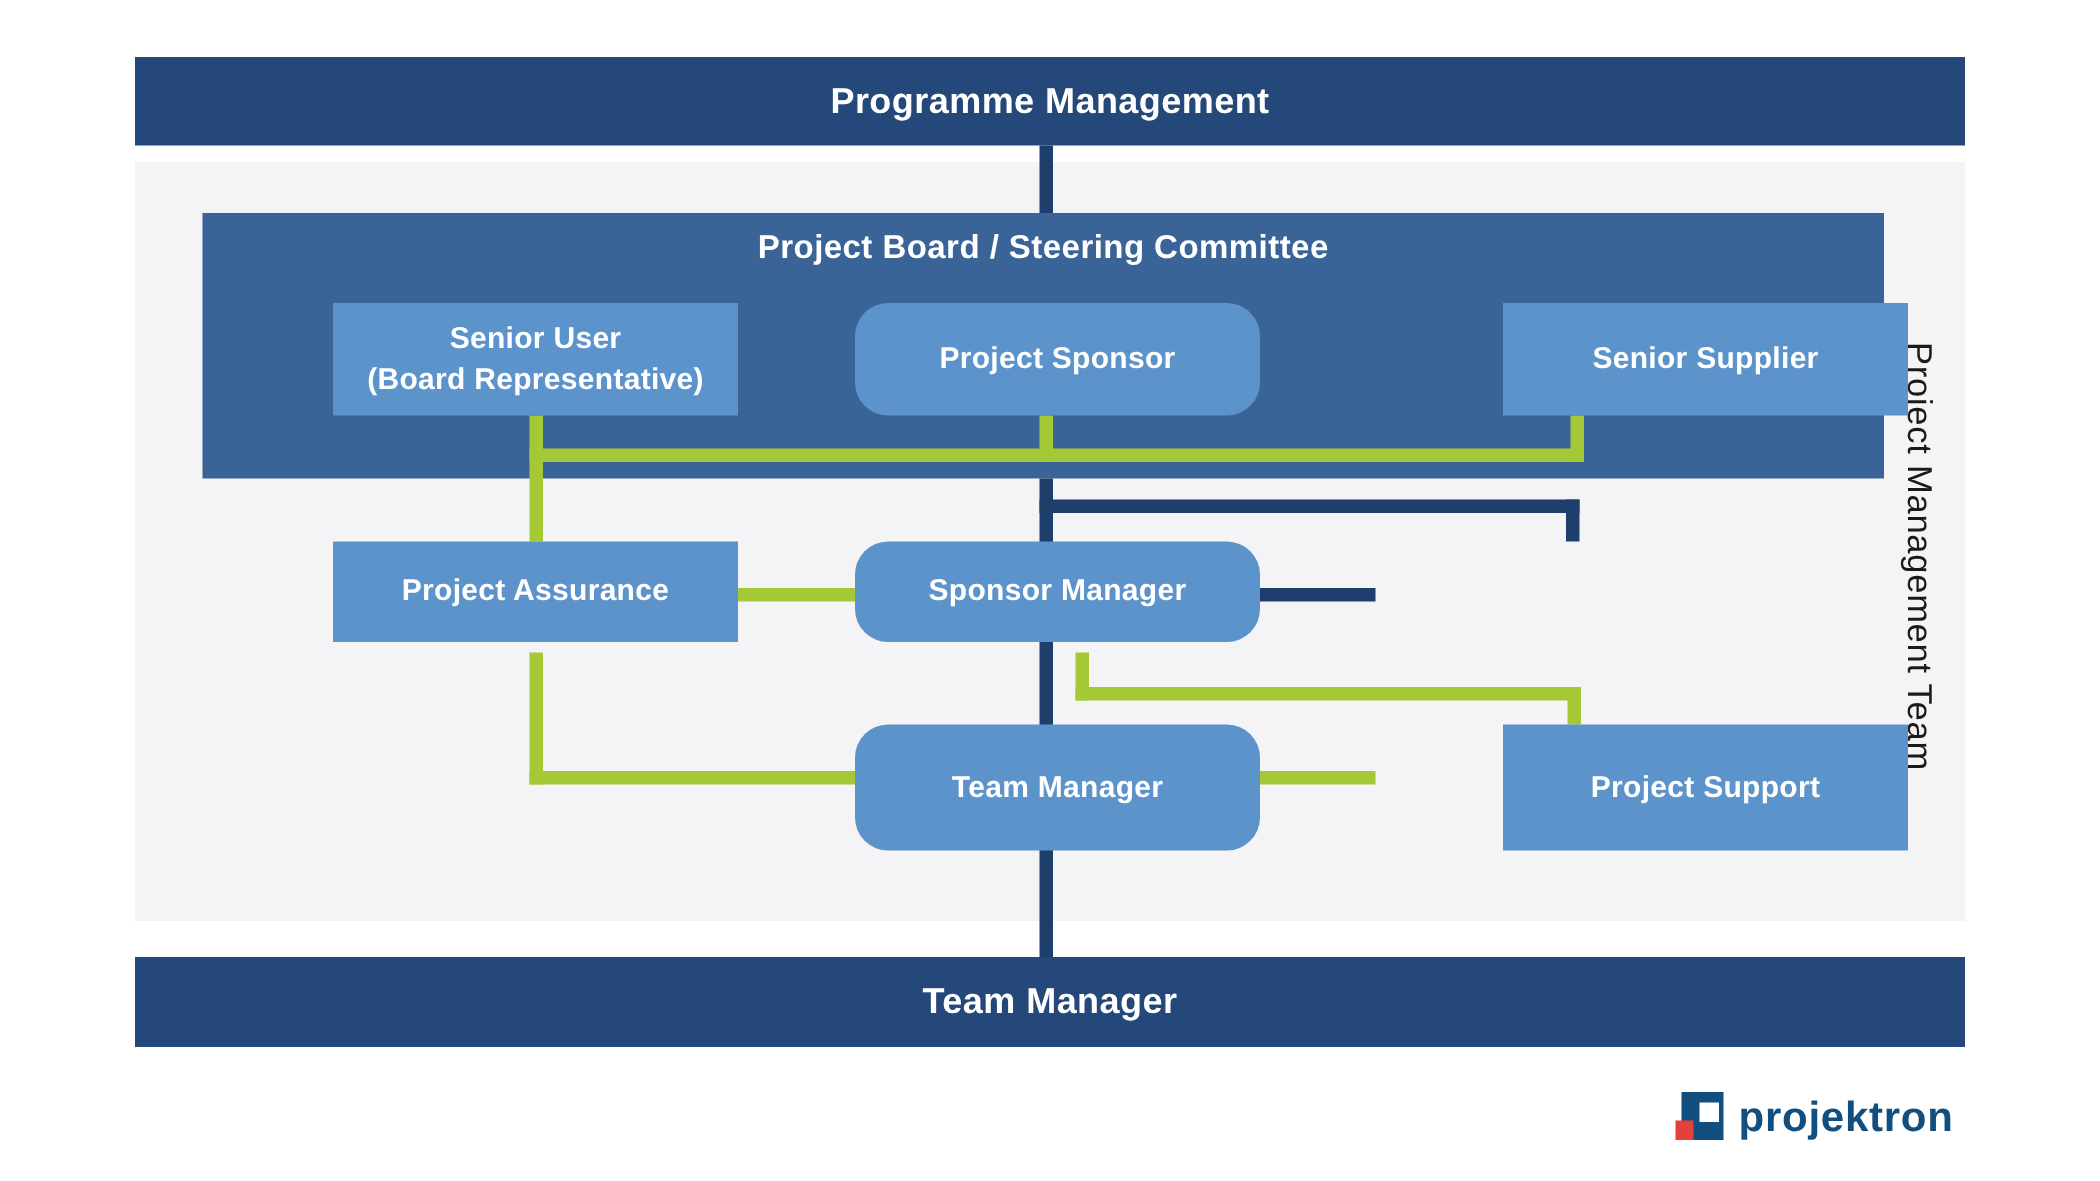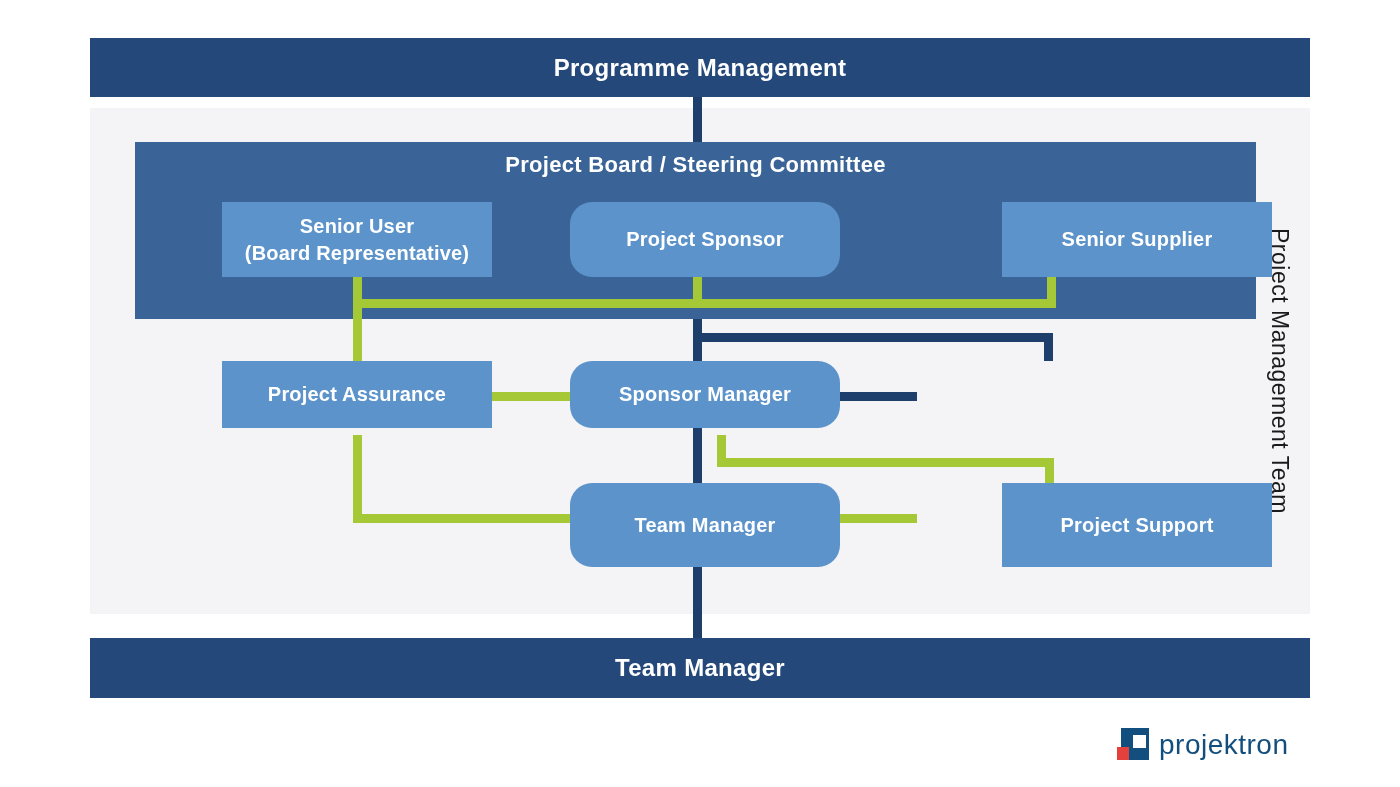--- a/index.html
+++ b/index.html
@@ -39,21 +39,21 @@
   #side-label{
     position:absolute;left:1266px;top:228px;writing-mode:vertical-rl;
     font-size:23px;font-weight:500;color:#1A1A1A;letter-spacing:.5px;z-index:2;
   }
   
   #logo{position:absolute;left:1117px;top:726px;display:flex;align-items:center;gap:9px;z-index:3;}
   .logo-mark{position:relative;width:33px;height:37px;}
   .logo-mark .blue{position:absolute;left:4px;top:2px;width:28px;height:32px;background:#134F7E;}
   .logo-mark .hole{position:absolute;left:16px;top:9px;width:13px;height:13px;background:#ffffff;}
   .logo-mark .red{position:absolute;left:0px;top:21px;width:12px;height:13px;background:#E5413C;}
-  #logo-text{font-size:28px;font-weight:400;color:#134F7E;letter-spacing:.5px;line-height:1;}
+  #logo-text{font-size:28px;font-weight:700;color:#134F7E;letter-spacing:.5px;line-height:1;}
 </style>
 </head>
 <body>
 
 <div class="stage">
 
   <div id="panel"></div>
 
   <div class="bar" id="top-bar">
     <span>Programme Management</span>

